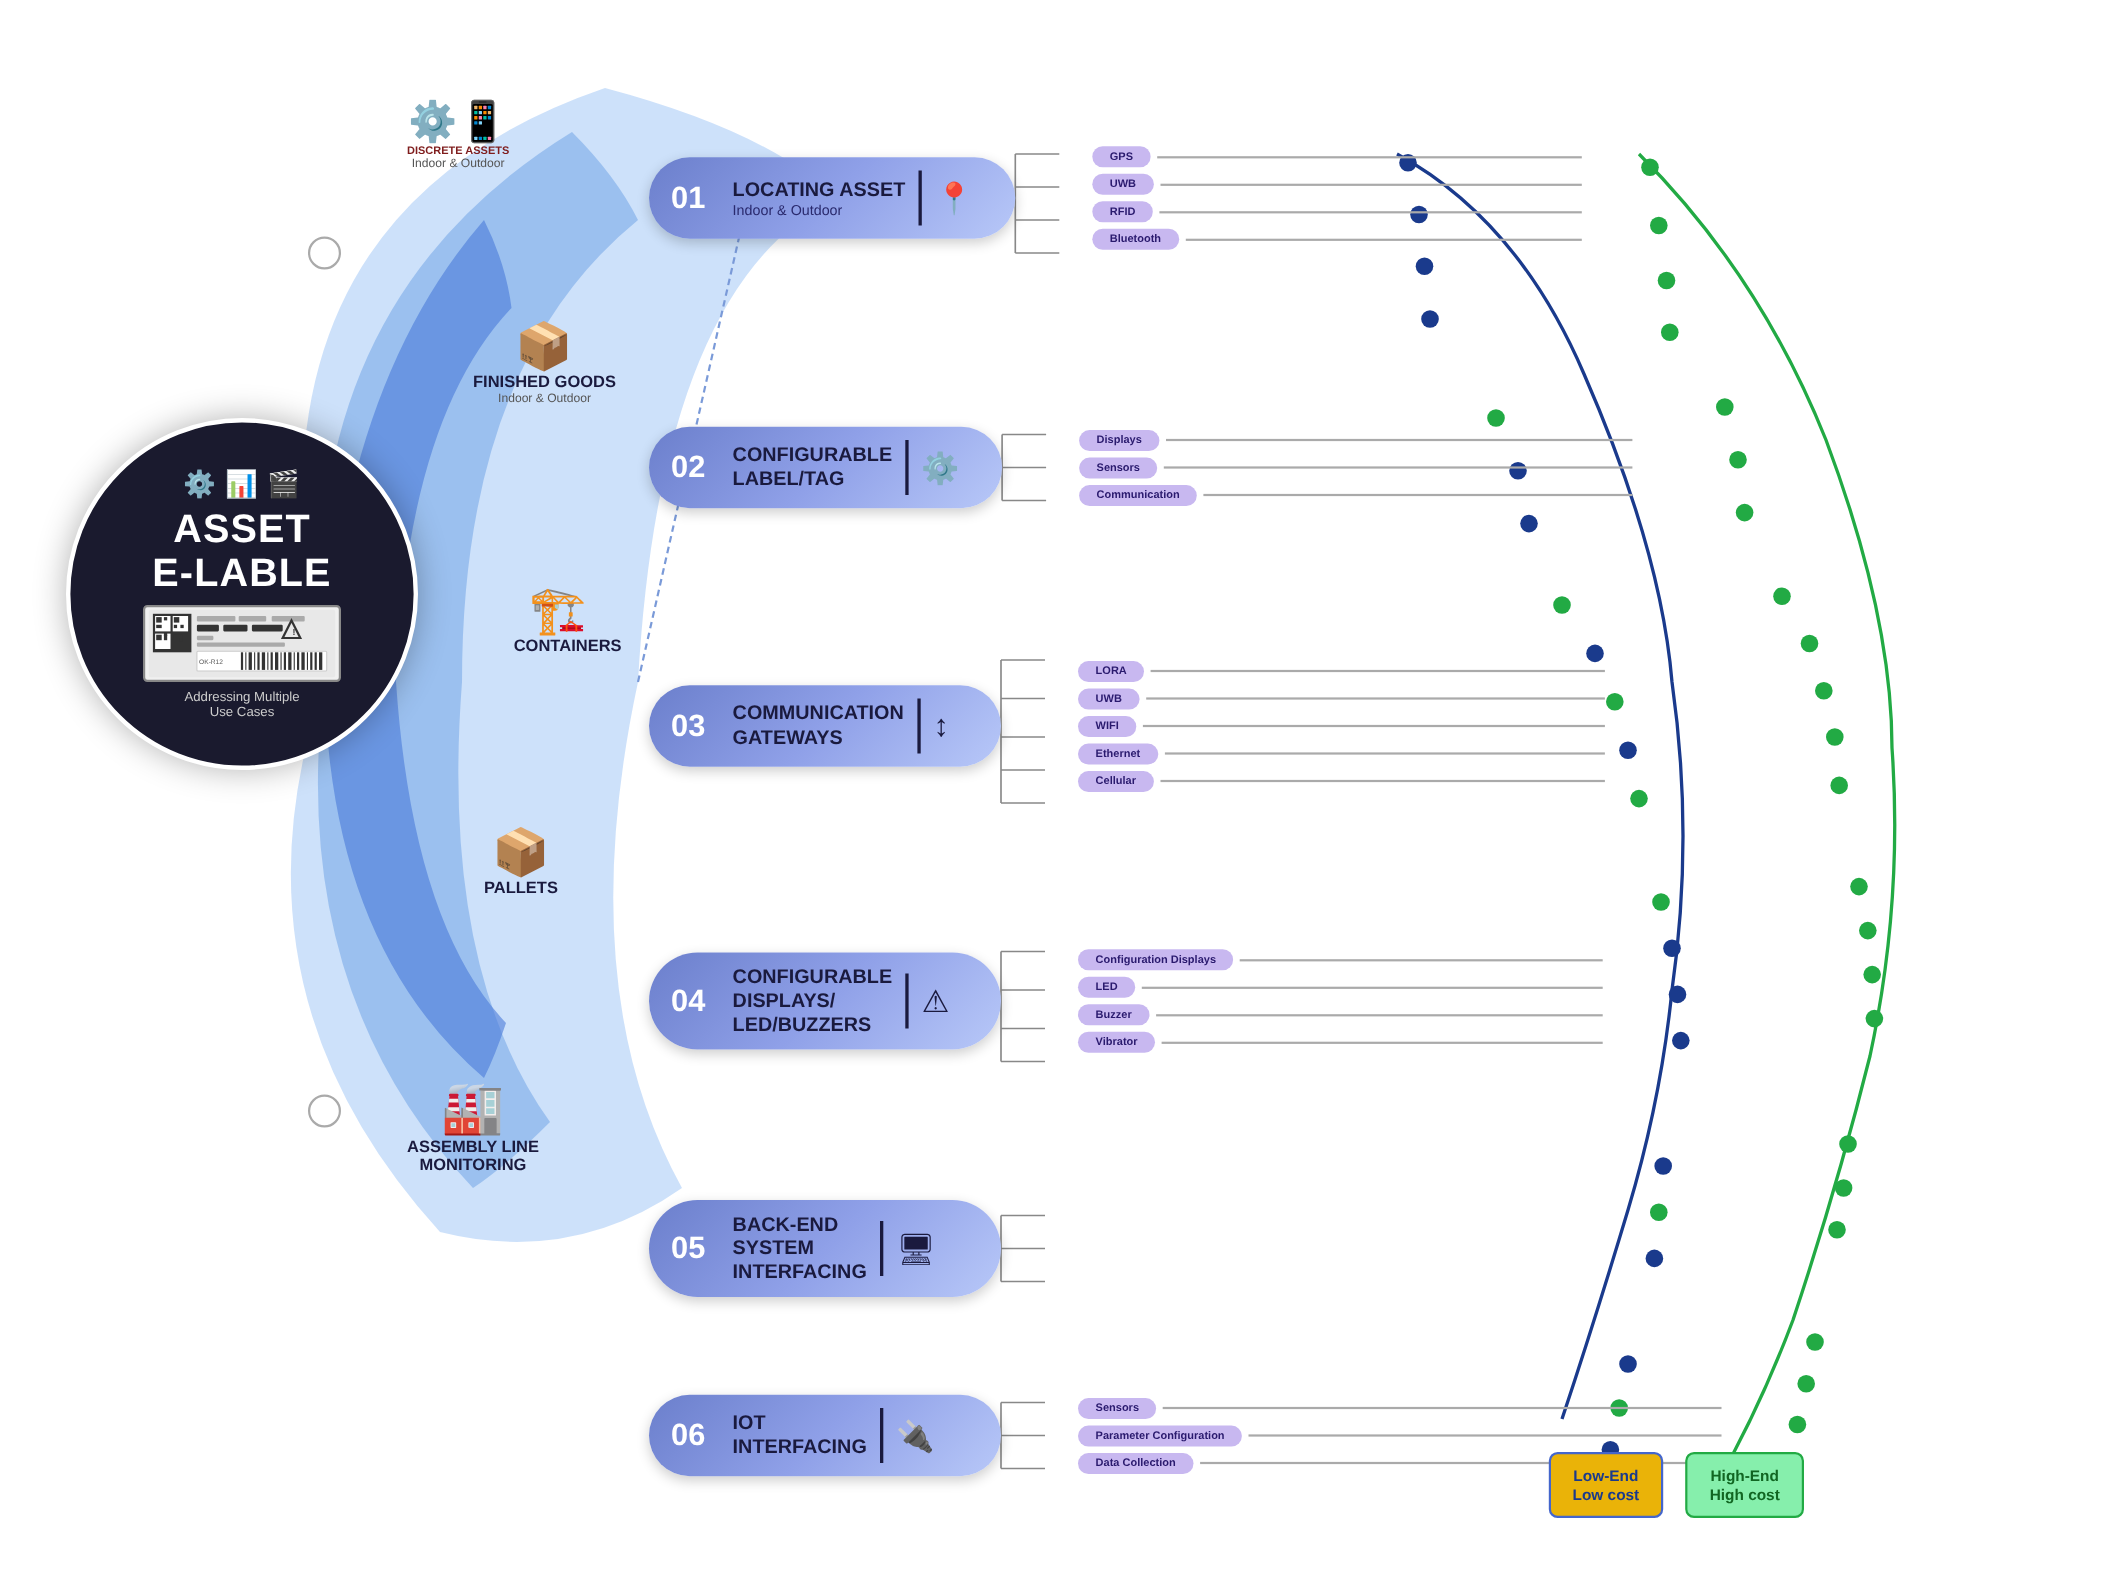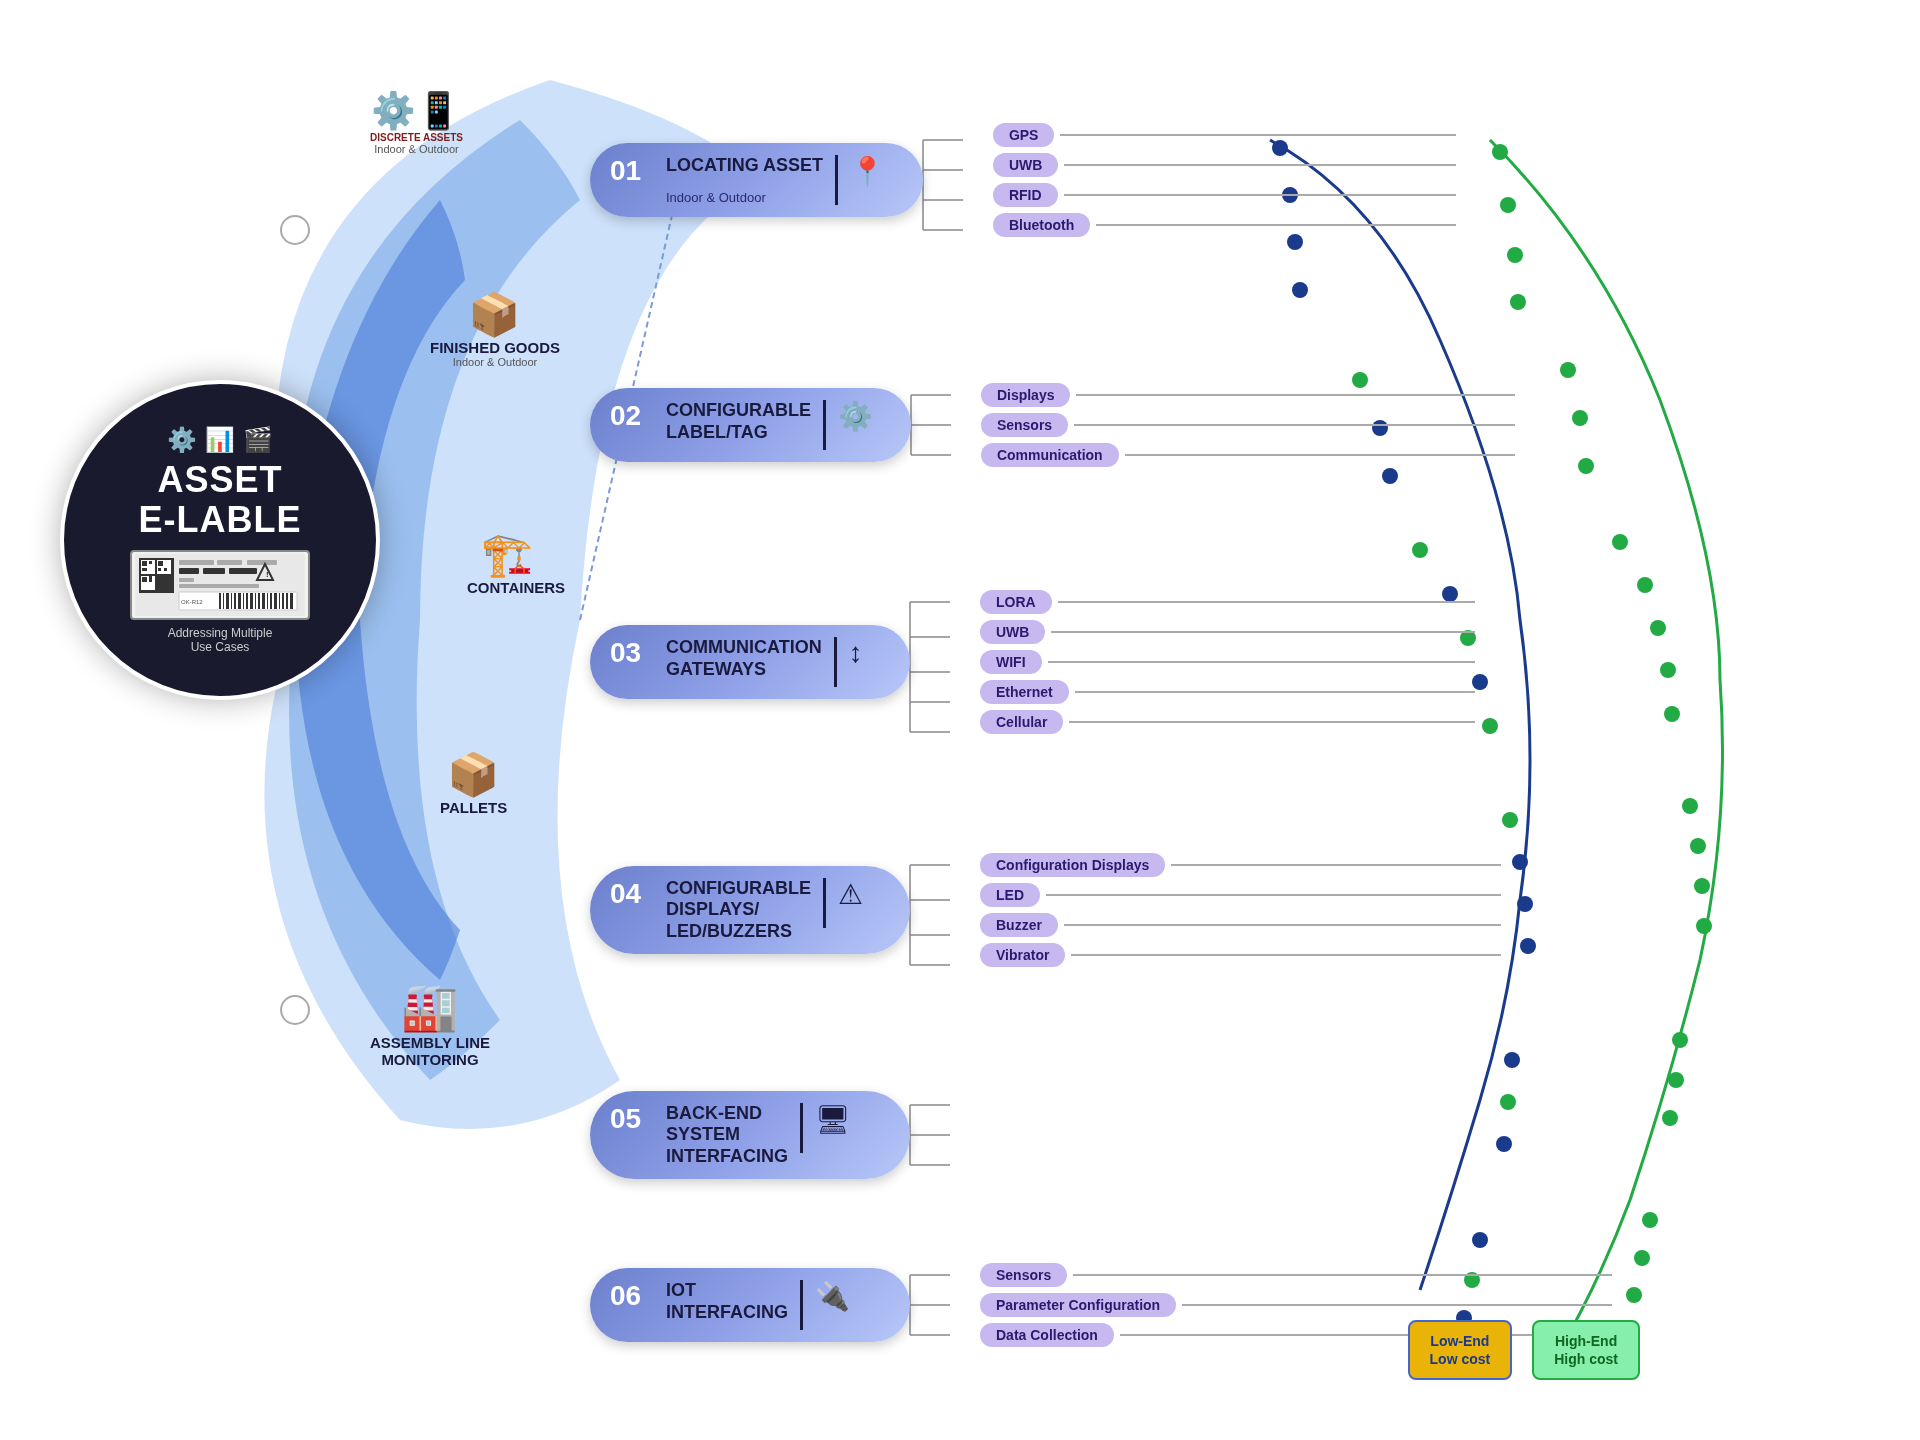--- a/index.html
+++ b/index.html
@@ -58,20 +58,21 @@
     .feature-row {
       position: absolute;
       display: flex;
       align-items: center;
       width: 100%;
     }
 
     
     .feature-pill {
       display: flex;
+      align-items: center;
       background: linear-gradient(135deg, #6b7fcc 0%, #8fa0e8 50%, #b8c8f8 100%);
       border-radius: 50px;
       padding: 12px 30px 12px 20px;
       min-width: 320px;
       position: relative;
       box-shadow: 0 4px 12px rgba(0,0,0,0.2);
     }
 
     .feature-number {
       font-size: 28px;
@@ -113,21 +114,21 @@
     .sub-item {
       display: flex;
       align-items: center;
       gap: 6px;
     }
 
     .sub-tag {
       background: #c8b8f0;
       border-radius: 20px;
       padding: 4px 16px;
-      font-size: 14px;
+      font-size: 10px;
       font-weight: 600;
       color: #2a1a6e;
       white-space: nowrap;
     }
 
     .sub-line {
       height: 2px;
       background: #aaa;
       flex: 1;
     }

